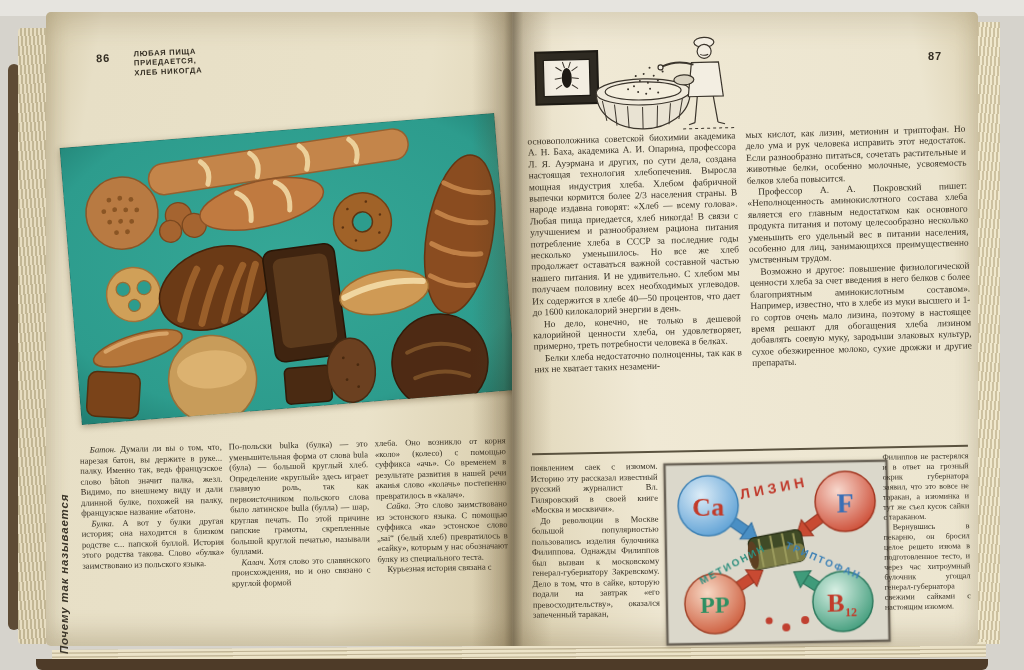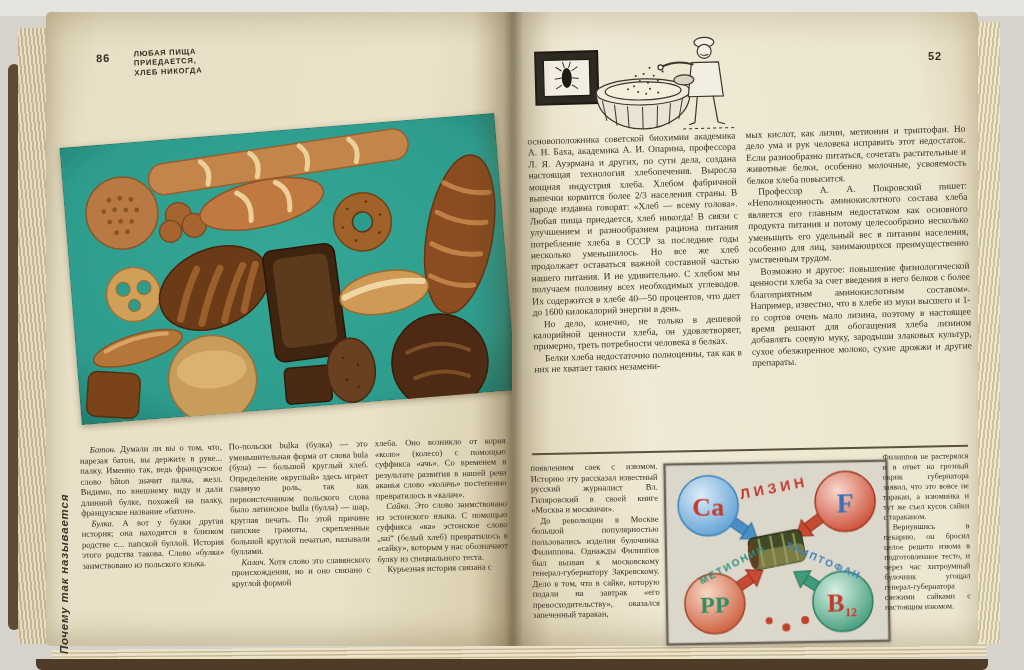--- a/index.html
+++ b/index.html
@@ -185,21 +185,21 @@
     </div>
     <div class="lp-col c3">
       <p class="cont"><span>хлеба. Оно возникло от корня «коло» (колесо) с помощью суффикса «ачь». Со временем в результате развития в нашей речи аканья слово «колачь» постепенно превратилось в «калач».</span></p>
       <p><i>Сайка.</i> <span>Это слово заимствовано из эстонского языка. С помощью суффикса «ка» эстонское слово „sai“ (белый хлеб) превратилось в «сайку», которым у нас обозначают булку из специального теста.</span></p>
       <p><span>Курьезная история связана с</span></p>
     </div>
   </div>
 </div>
 
 <div class="abs page page-right">
-  <div class="abs rp-pagenum">52</div>
+  <div class="abs rp-pagenum">87</div>
 
   <svg class="abs illus" viewBox="0 0 216 100" xmlns="http://www.w3.org/2000/svg" fill="none" stroke="#3b352c" stroke-width="1.2">
     <g>
       <rect x="4" y="14" width="62" height="52" fill="#2e2a22" stroke="#1d1a14" stroke-width="2"></rect>
       <rect x="12" y="22" width="46" height="36" fill="#f3eee2" stroke="#1d1a14"></rect>
       <ellipse cx="35" cy="40" rx="5" ry="10" fill="#1e1a14" stroke="none"></ellipse>
       <path d="M30,33 l-6,-4 M30,40 l-7,1 M30,47 l-6,4 M40,33 l6,-4 M40,40 l7,1 M40,47 l6,4 M33,30 l-2,-6 M37,30 l2,-6" stroke-width="1"></path>
     </g>
     <g>
       <path d="M64,56 C64,80 88,93 111,93 C134,93 158,80 158,56" fill="#e9e3d3"></path>

